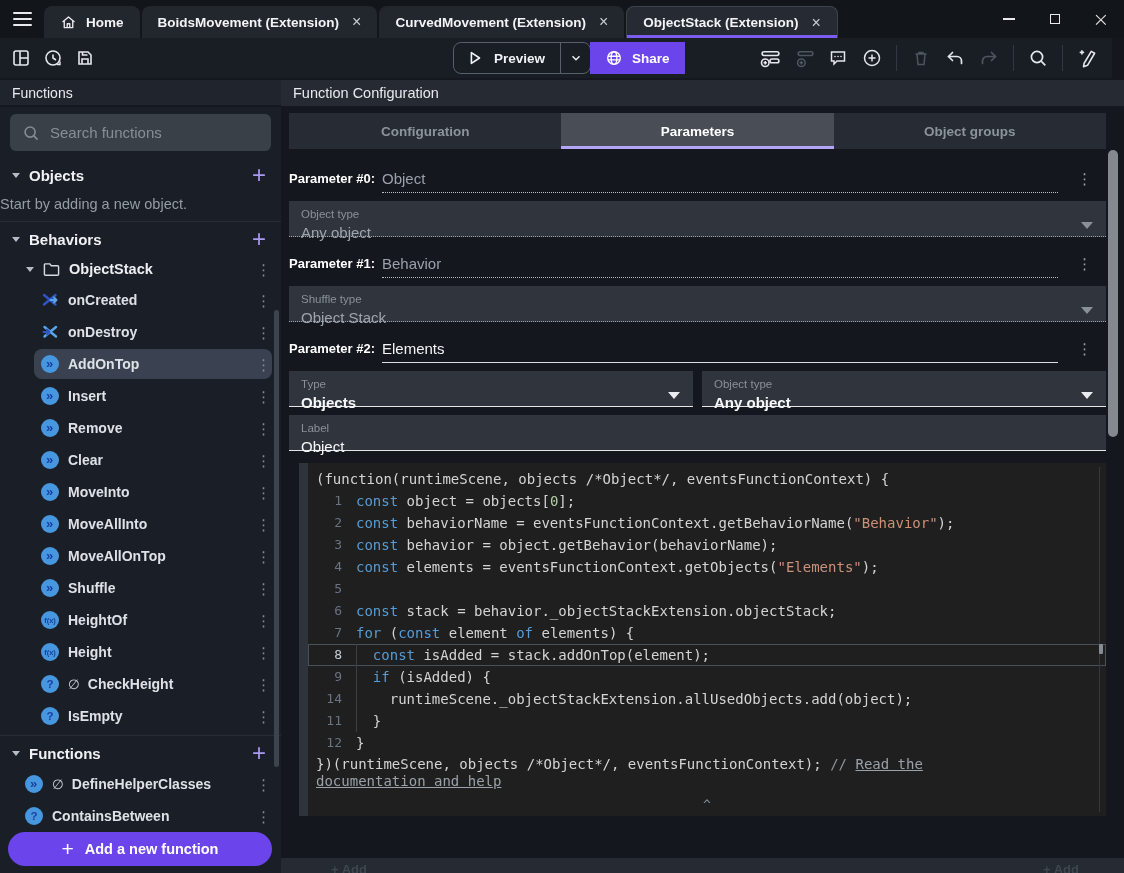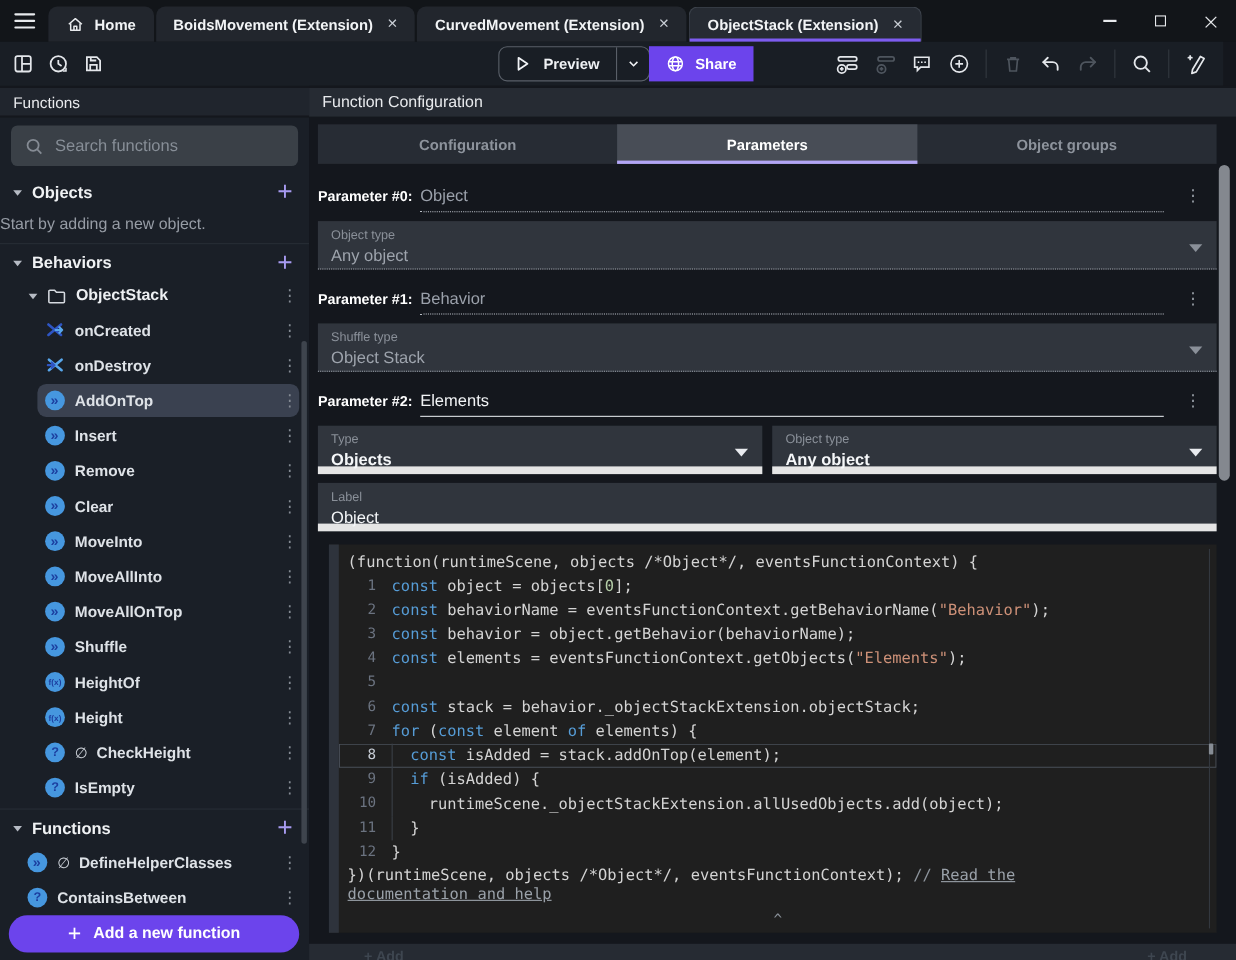--- a/index.html
+++ b/index.html
@@ -79,25 +79,25 @@
   .m-tab.active::after{content:"";position:absolute;left:0;right:0;bottom:0;height:3px;background:#B3A6F6}
   .params{margin:0 18px 0 8px}
   .param-block{margin-top:12px}
   .param-block:first-child{margin-top:15px}
   .param-head{height:29px;display:flex;align-items:flex-end;position:relative}
   .param-label{font-size:13px;font-weight:700;color:#FFFFFF;padding-bottom:7px;white-space:nowrap}
   .param-name{flex:1;margin:0 48px 0 7px;font-size:15px;color:#9BA1AB;border-bottom:1px dotted #B9BFC7;padding-bottom:5px}
   .param-head.enabled .param-name{color:#F2F4F6;border-bottom:1px solid #DCE0E5}
   .param-dots{position:absolute;right:14px;bottom:7px;color:#9AA0A8;font-size:15px;line-height:1}
   .field-row{display:flex;gap:9px;margin-top:8px}
-  .field{flex:1;height:44px;background:#30353D;position:relative;padding:7px 12px 0 12px;border-bottom:1px dotted #9FA5AE}
+  .field{flex:1;height:36px;background:#30353D;position:relative;padding:7px 12px 0 12px;border-bottom:1px dotted #9FA5AE}
   .flabel{font-size:11.5px;color:#8A9099}
   .fvalue{font-size:15px;color:#9EA4AD;margin-top:4px}
   .field .arrow{position:absolute;right:13px;top:21px;width:0;height:0;border-left:6px solid transparent;border-right:6px solid transparent;border-top:7px solid #8A9099}
-  .field.enabled{border-bottom:7px solid #e5e5e5}
+  .field.enabled{border-bottom:1px solid #e5e5e5}
   .field.enabled .fvalue{color:#F5F7F9;font-weight:700}
   .field.enabled .arrow{border-top-color:#E8EBEF}
   .field.plain .fvalue{font-weight:400}
   .params-scrollbar{position:absolute;right:6px;top:72px;width:10px;height:287px;background:#84888F;border-radius:5px}
 
   
   .editor{margin:12px 18px 0 18px;height:353px;background:#1F1F1F;display:flex;position:relative}
   .editor-handle{width:9px;background:#2E333C;flex:none}
   .editor-body{flex:1;position:relative;font-family:"DejaVu Sans Mono",monospace;font-size:14px;padding-top:5px;overflow:hidden}
   .code-header{height:22px;line-height:22px;padding-left:8px;color:#D4D4D4;white-space:pre}
@@ -535,21 +535,21 @@
             </div>
             <div class="cline current g1">
               <span class="gut">8</span>
               <span class="lcode"><span class="tok-p">  </span><span class="tok-k">const</span><span class="tok-p"> isAdded = stack.addOnTop(element);</span></span>
             </div>
             <div class="cline g1">
               <span class="gut">9</span>
               <span class="lcode"><span class="tok-p">  </span><span class="tok-k">if</span><span class="tok-p"> (isAdded) {</span></span>
             </div>
             <div class="cline g1">
-              <span class="gut">10</span>
+              <span class="gut">14</span>
               <span class="lcode"><span class="tok-p">    runtimeScene._objectStackExtension.allUsedObjects.add(object);</span></span>
             </div>
             <div class="cline g1">
               <span class="gut">11</span>
               <span class="lcode"><span class="tok-p">  }</span></span>
             </div>
             <div class="cline">
               <span class="gut">12</span>
               <span class="lcode"><span class="tok-p">}</span></span>
             </div>

